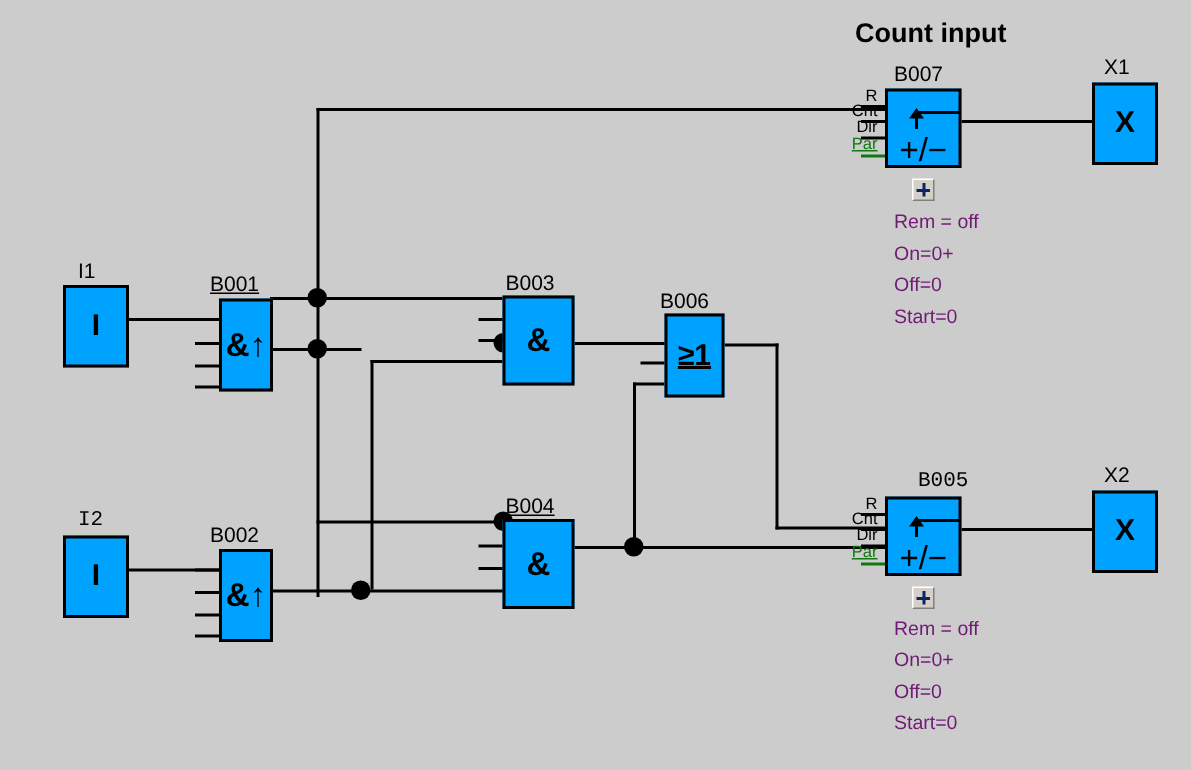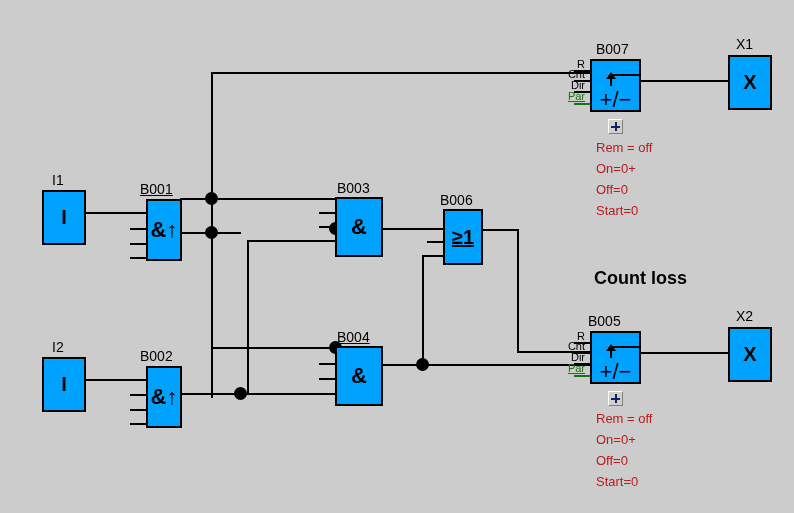--- a/index.html
+++ b/index.html
@@ -76,21 +76,21 @@
     position: absolute;
     font-size: 18px;
     font-weight: bold;
     color: #000000;
     white-space: nowrap;
     font-family: "Liberation Sans", sans-serif;
   }
   .param-line {
     position: absolute;
     font-size: 13px;
-    color: #b91c1c;
+    color: #701a75;
     white-space: nowrap;
     font-family: "Liberation Sans", sans-serif;
   }
   .expand-btn {
     position: absolute;
     width: 15px;
     height: 15px;
     background: #d4d0c8;
     border-top: 1px solid #ffffff;
     border-left: 1px solid #ffffff;
@@ -153,21 +153,21 @@
     font-size: 22px;
     font-family: "Liberation Sans", sans-serif;
     color: #000000;
   }
 </style>
 </head>
 <body>
 
 <div id="canvas">
 
-  <div class="section-title" style="left:594px; top:268px;">Count loss</div>
+  <div class="section-title" style="left:570px; top:12px;">Count input</div>
 
   <div class="wire-h" style="left:180px; top:198px; width:40px;"></div>
   <div class="wire-h" style="left:180px; top:232px; width:40px;"></div>
 
   <div class="wire-v" style="left:211px; top:72px; height:326px;"></div>
 
   <div class="wire-h" style="left:211px; top:72px; width:379px;"></div>
 
   <div class="wire-h" style="left:211px; top:198px; width:124px;"></div>
 
@@ -210,21 +210,21 @@
 
   <div class="blk-label" style="left:140px; top:181px;text-decoration:underline;">B001</div>
   <div class="blk" style="left:146px; top:199px; width:36px; height:62px;">
     <span class="glyph-and">&amp;↑</span>
   </div>
   <div class="pin" style="left:130px; top:212px;"></div>
   <div class="pin" style="left:130px; top:228px;"></div>
   <div class="pin" style="left:130px; top:243px;"></div>
   <div class="pin" style="left:130px; top:257px;"></div>
 
-  <div class="blk-label" style="left:52px; top:339px;">I2</div>
+  <div class="blk-label" style="left:52px; top:339px;font-family:Liberation Mono, monospace;">I2</div>
   <div class="blk" style="left:42px; top:357px; width:44px; height:55px;">
     <span class="glyph-io">I</span>
   </div>
 
   <div class="blk-label" style="left:140px; top:348px;">B002</div>
   <div class="blk" style="left:146px; top:366px; width:36px; height:62px;">
     <span class="glyph-and">&amp;↑</span>
   </div>
   <div class="pin" style="left:130px; top:379px;"></div>
   <div class="pin" style="left:130px; top:394px;"></div>
@@ -282,21 +282,21 @@
   <div class="param-line" style="left:596px; top:140px;">Rem = off</div>
   <div class="param-line" style="left:596px; top:161px;">On=0+</div>
   <div class="param-line" style="left:596px; top:182px;">Off=0</div>
   <div class="param-line" style="left:596px; top:203px;">Start=0</div>
 
   <div class="blk-label" style="left:736px; top:36px;">X1</div>
   <div class="blk" style="left:728px; top:55px; width:44px; height:55px;">
     <span class="glyph-io">X</span>
   </div>
 
-  <div class="blk-label" style="left:588px; top:313px;">B005</div>
+  <div class="blk-label" style="left:612px; top:313px;font-family:Liberation Mono, monospace;">B005</div>
   <div class="blk" style="left:590px; top:331px; width:51px; height:53px; display:block;">
     <div class="cnt-inner">
       <div class="cnt-step-h"></div>
       <div class="cnt-step-v"></div>
       <div class="cnt-arrow"></div>
       <div class="cnt-pm">+/−</div>
     </div>
   </div>
 
   <div class="pinlabel" style="left:561px; top:330px; width:24px;">R</div>

